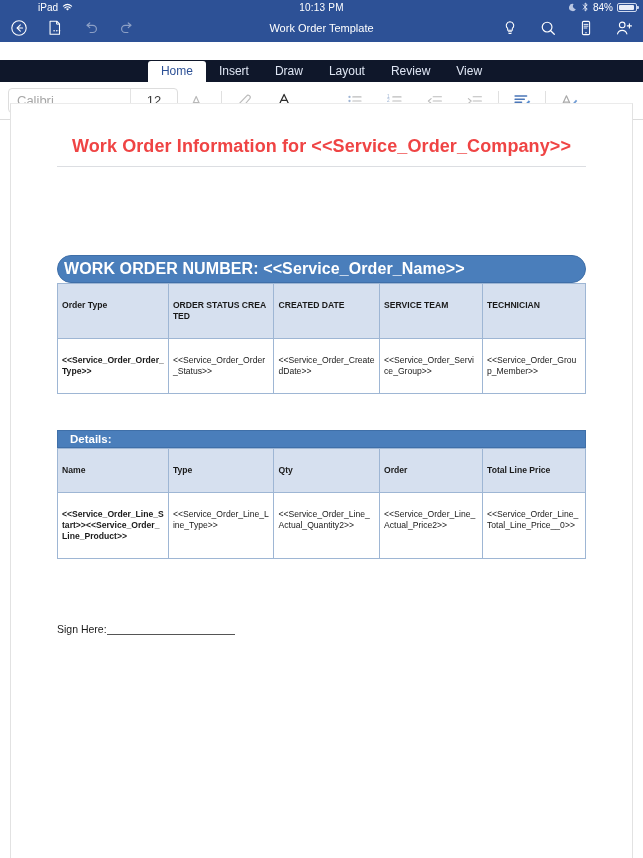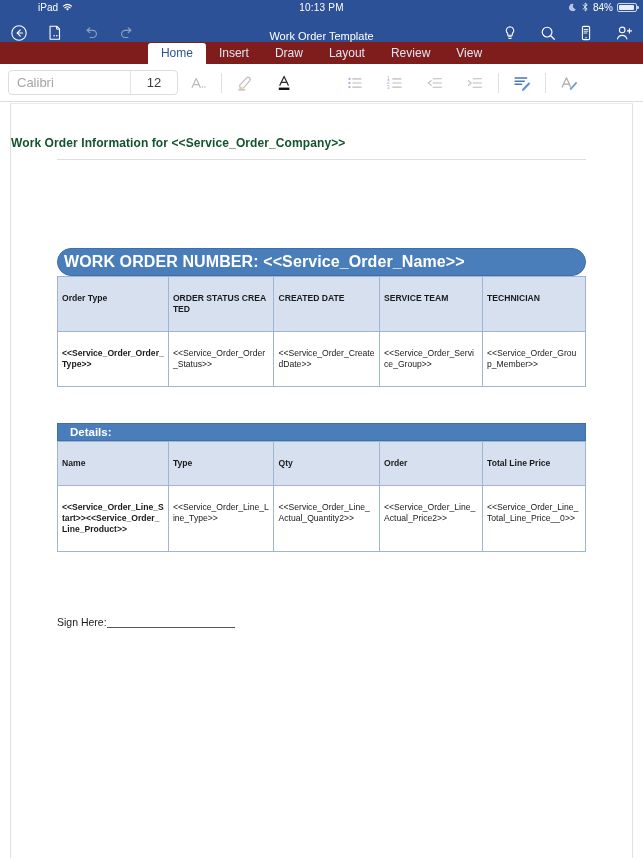--- a/index.html
+++ b/index.html
@@ -33,35 +33,35 @@
   .batt::after {
     content: ""; position: absolute; right: -3px; top: 2.5px;
     width: 2px; height: 3px; background: #cfd9ee; border-radius: 0 1px 1px 0;
   }
   .batt i { position: absolute; left: 1px; top: 1px; bottom: 1px; width: 84%;
             background: #e8edf8; border-radius: 1px; display: block; }
 
   
   .apptoolbar {
     height: 28px; background: #2d5196; position: relative;
-    display: flex; align-items: flex-end; padding: 0 10px;
+    display: flex; align-items: center; padding: 0 10px;
   }
   .tb-left { display: flex; align-items: center; gap: 18px; }
   .tb-right { margin-left: auto; display: flex; align-items: center; gap: 20px; }
   .doc-title {
     position: absolute; left: 0; right: 0; text-align: center;
     color: #ffffff; font-size: 11px; pointer-events: none;
   }
   .tb-icon { width: 18px; height: 18px; display: block; position: relative; z-index: 2; }
   .tb-icon.dim { opacity: .45; }
 
   
   .tabs {
-    height: 22px; background: #7f1d1d;
-    display: flex; align-items: flex-end; justify-content: center; gap: 0;
+    height: 22px; background: #0f172a;
+    display: flex; align-items: flex-end; justify-content: center; gap: 0; margin-top: 18px;
   }
   .tab {
     font-size: 12px; color: #dfe6f4; padding: 2px 13px 3px;
     line-height: 16px;
   }
   .tab.active {
     background: #ffffff; color: #2d5196; font-weight: normal;
     border-radius: 3px 3px 0 0;
   }
 
@@ -92,22 +92,22 @@
 
   
   .page {
     position: absolute; left: 10px; top: 103px; width: 623px; height: 755px;
     background: #ffffff;
     border-left: 1px solid #e2e2e2; border-right: 1px solid #e2e2e2;
     border-top: 1px solid #ebebeb;
     overflow: hidden;
   }
   .doc-header {
-    color: #14532d; font-weight: bold;
-    font-size: 12px; padding-top: 32px; letter-spacing: .1px;
+    text-align: center; color: #ef4444; font-weight: bold;
+    font-size: 18px; padding-top: 32px; letter-spacing: .1px;
   }
   .header-rule {
     height: 1px; background: #dcdee2; margin: 9px 46px 0 46px;
   }
 
   
   .tblwrap { margin: 0 46px; }
   .banner {
     background: #4a7ebb; color: #ffffff; font-weight: bold;
     border: 1px solid #3f6fa8;

